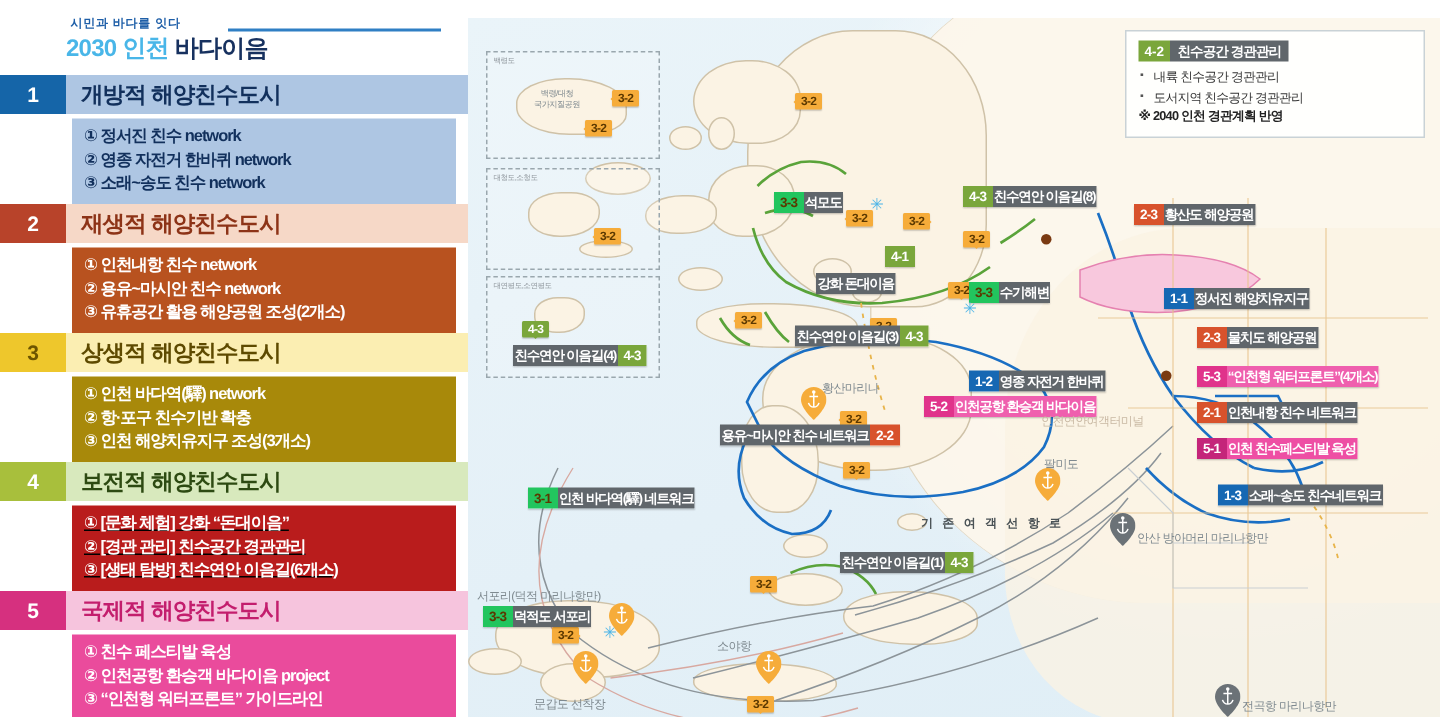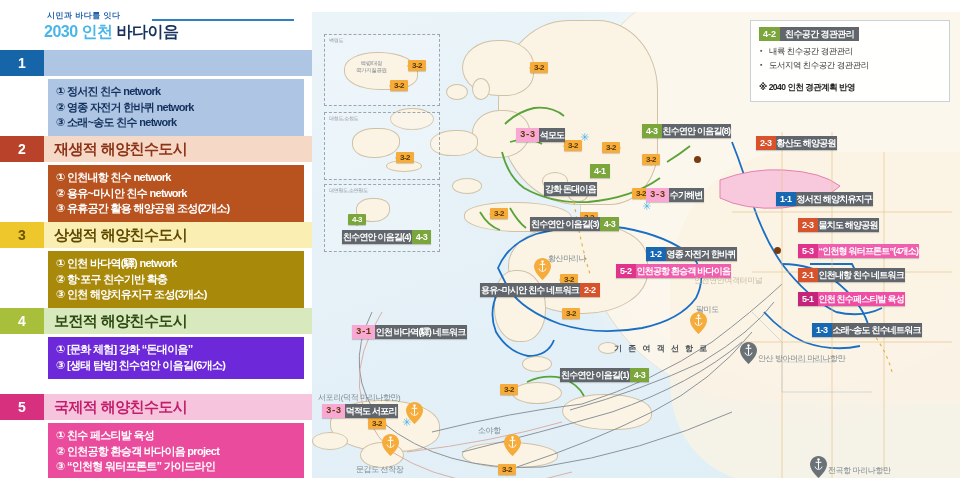--- a/index.html
+++ b/index.html
@@ -64,21 +64,21 @@
   .s2 .sec-body{ background:#b8521f; }
 
   .s3 .sec-num{ background:#eec72c; color:#6d5500; }
   .s3 .sec-head{ background:#fbeeb2; }
   .s3 .sec-title{ color:#5e4a00; }
   .s3 .sec-body{ background:#a8890a; }
 
   .s4 .sec-num{ background:#a8bf3c; }
   .s4 .sec-head{ background:#d8e9bd; }
   .s4 .sec-title{ color:#2d4a12; }
-  .s4 .sec-body{ background:#6d28d9; }
+  .s4 .sec-body{ background:#b91c1c;text-decoration:underline; }
 
   .s5 .sec-num{ background:#d6307f; }
   .s5 .sec-head{ background:#f6c4dd; }
   .s5 .sec-title{ color:#c31e6d; }
   .s5 .sec-body{ background:#ea4b9c; }
 
   
   .map{
     position:absolute; left:312px; top:12px; width:648px; height:478px;
     background:#e9f3f8; overflow:hidden;
@@ -119,21 +119,21 @@
   .chip .code{
     display:flex; align-items:center; justify-content:center;
     padding:0 4px; color:#fff; letter-spacing:-.5px; font-size:9px;
   }
   .chip .txt{
     display:flex; align-items:center; padding:0 1px;
     background:#60666b; color:#fff; letter-spacing:-.8px;
   }
   .chip.rev{ flex-direction:row-reverse; }
   .c-blue .code{ background:#1668b3; }
-  .c-orange .code{ background:#f9a8d4; color:#5b3800;font-family:Liberation Mono, monospace; }
+  .c-orange .code{ background:#22c55e; color:#5b3800; }
   .c-red .code{ background:#d8522c; }
   .c-green .code{ background:#7aa63b; }
   .c-pink .code{ background:#e0338b; }
   .c-pink .txt{ background:#ef5fae; }
   .c-pinkdark .code{ background:#c4257a; }
   .c-pinkdark .txt{ background:#ee4fa4; }
 
   
   .tag{
     position:absolute; font-size:8px; font-weight:bold; color:#5b3800;
@@ -170,21 +170,21 @@
     display:flex; align-items:center; padding:0 5px; letter-spacing:-.6px;
   }
   .legend-li{
     font-size:8.5px; color:#333; letter-spacing:-.5px; padding-left:10px;
     position:relative; line-height:1.6;
   }
   .legend-li::before{
     content:"▪"; position:absolute; left:1px; top:0; color:#555; font-size:7px;
   }
   .legend-note{
-    font-size:8.5px; font-weight:bold; color:#222; margin-top:10px;
+    font-size:8.5px; font-weight:bold; color:#222; margin-top:0;
     letter-spacing:-.5px;
   }
 
   .mapnote{
     position:absolute; font-size:8px; color:#7f8a90; letter-spacing:-.4px;
     white-space:nowrap;
   }
   .mapnote.spread{ letter-spacing:2px; color:#4a5256; font-weight:bold; }
 
   .pin{
@@ -211,20 +211,21 @@
       <div class="brand-rule"></div>
       <div class="brand-tag">시민과 바다를 잇다</div>
       <div class="brand-title">
         <span class="lite">2030 인천 </span><span class="dark">바다이음</span>
       </div>
     </div>
 
     <div class="sec s1" style="top:50px;">
       <div class="sec-head">
         <div class="sec-num">1</div>
+        <div class="sec-title">개방적 해양친수도시</div>
       </div>
       <div class="sec-body">
         <div>① 정서진 친수 network</div>
         <div>② 영종 자전거 한바퀴 network</div>
         <div>③ 소래~송도 친수 network</div>
       </div>
     </div>
 
     <div class="sec s2" style="top:136px;">
       <div class="sec-head">
@@ -250,20 +251,21 @@
       </div>
     </div>
 
     <div class="sec s4" style="top:308px;">
       <div class="sec-head">
         <div class="sec-num">4</div>
         <div class="sec-title">보전적 해양친수도시</div>
       </div>
       <div class="sec-body">
         <div>① [문화 체험] 강화 “돈대이음”</div>
+        <div>② [경관 관리] 친수공간 경관관리</div>
         <div>③ [생태 탐방] 친수연안 이음길(6개소)</div>
       </div>
     </div>
 
     <div class="sec s5" style="top:394px;">
       <div class="sec-head">
         <div class="sec-num">5</div>
         <div class="sec-title">국제적 해양친수도시</div>
       </div>
       <div class="sec-body">

